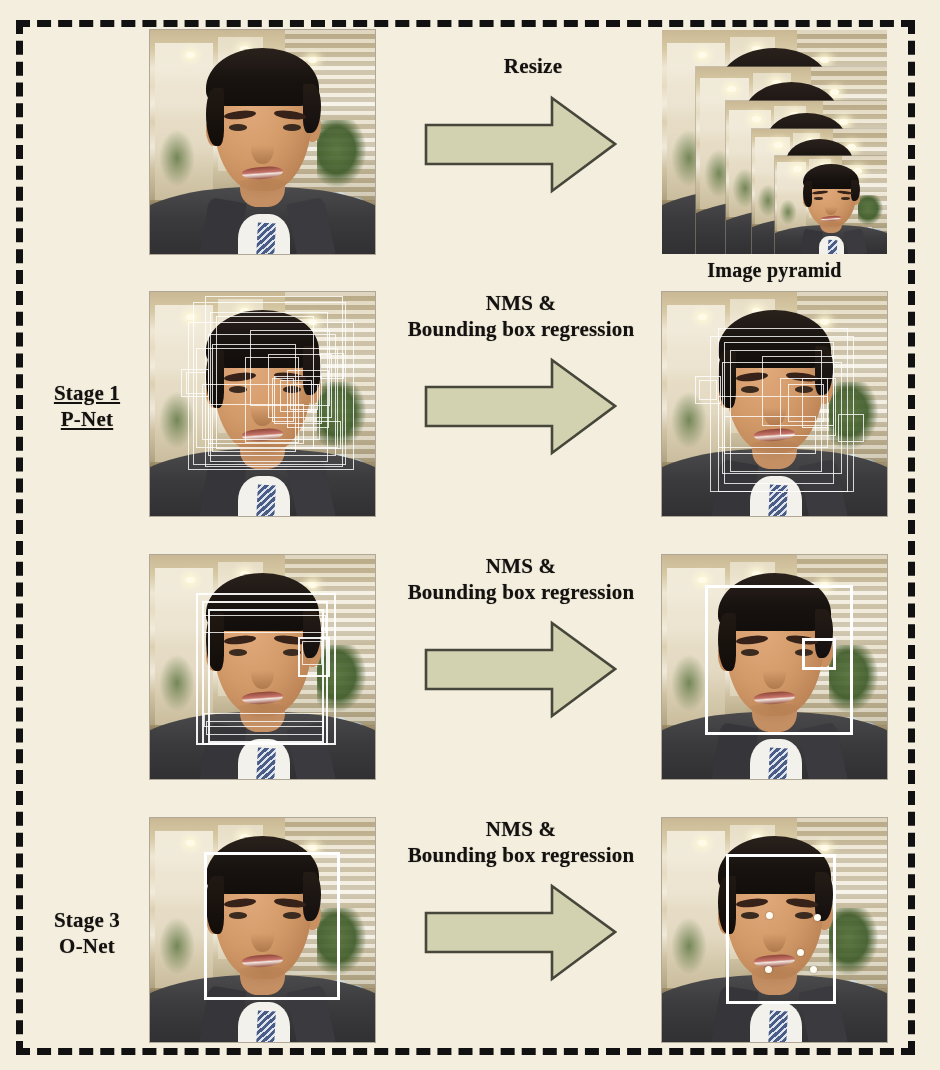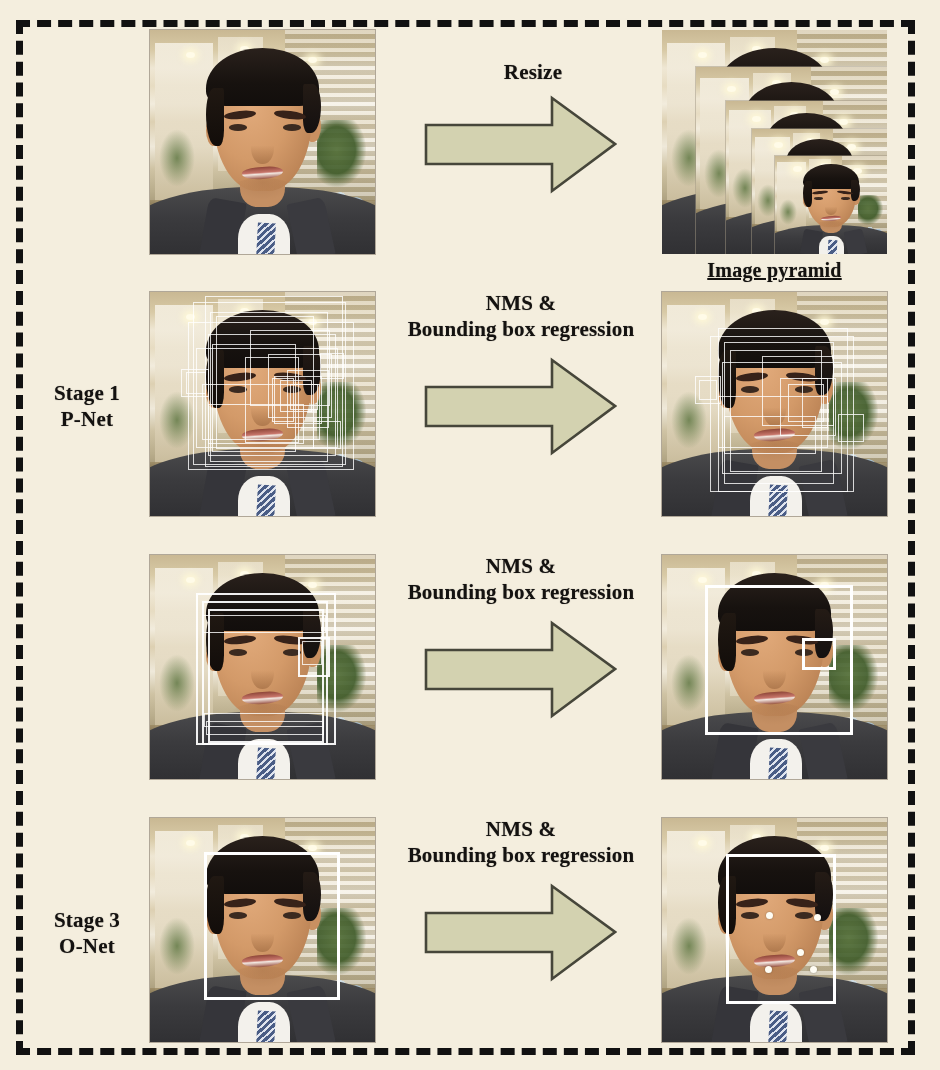--- a/index.html
+++ b/index.html
@@ -251,21 +251,21 @@
       <div class="browR"></div>
       <div class="eyeL"></div>
       <div class="eyeR"></div>
       <div class="nose"></div>
       <div class="mouth"></div>
       <div class="chin"></div>
     </div>
   </div>
 
 
-  <div class="cap sz-21" style="left:443px; top:54px; width:180px;margin-top:6px;">Resize</div>
+  <div class="cap sz-21" style="left:443px; top:54px; width:180px;">Resize</div>
 
   <div class="arrow" style="left:424px; top:92px; width:193px; height:105px;">
     <svg viewBox="0 0 193 105" preserveAspectRatio="none">
       <polygon points="2,33 128,33 128,6 191,52 128,99 128,72 2,72" fill="#D3D2B0" stroke="#46463A" stroke-width="2.6" stroke-linejoin="miter"></polygon>
     </svg>
   </div>
 
   <div class="photo" style="left:662px; top:30px; width:225px; height:224px; background:#F4EEDE; box-shadow:none;">
 
     <div class="pyr-layer" style="left:0px; top:0px; width:225px; height:224px;">
@@ -437,23 +437,23 @@
           <div class="browR"></div>
         <div class="eyeL"></div>
           <div class="eyeR"></div>
         <div class="nose"></div>
           <div class="mouth"></div>
           <div class="chin"></div>
       </div>
     </div>
   </div>
 
-  <div class="cap sz-20" style="left:662px; top:258px; width:225px;text-decoration:underline;">Image pyramid</div>
-
-  <div class="cap sz-21" style="left:22px; top:381px; width:130px;">Stage 1
+  <div class="cap sz-20" style="left:662px; top:258px; width:225px;">Image pyramid</div>
+
+  <div class="cap sz-21" style="left:22px; top:381px; width:130px;text-decoration:underline;">Stage 1
 P-Net</div>
 
   <div class="photo" style="left:150px; top:292px; width:225px; height:224px;">
     <div class="scene">
       <div class="bg"></div>
         <div class="wallpanelL"></div>
         <div class="wallpanelM"></div>
       <div class="blinds"></div>
       <div class="lamp" style="left:16%; top:10%;"></div>
       <div class="lamp" style="left:40%; top:7%;"></div>

